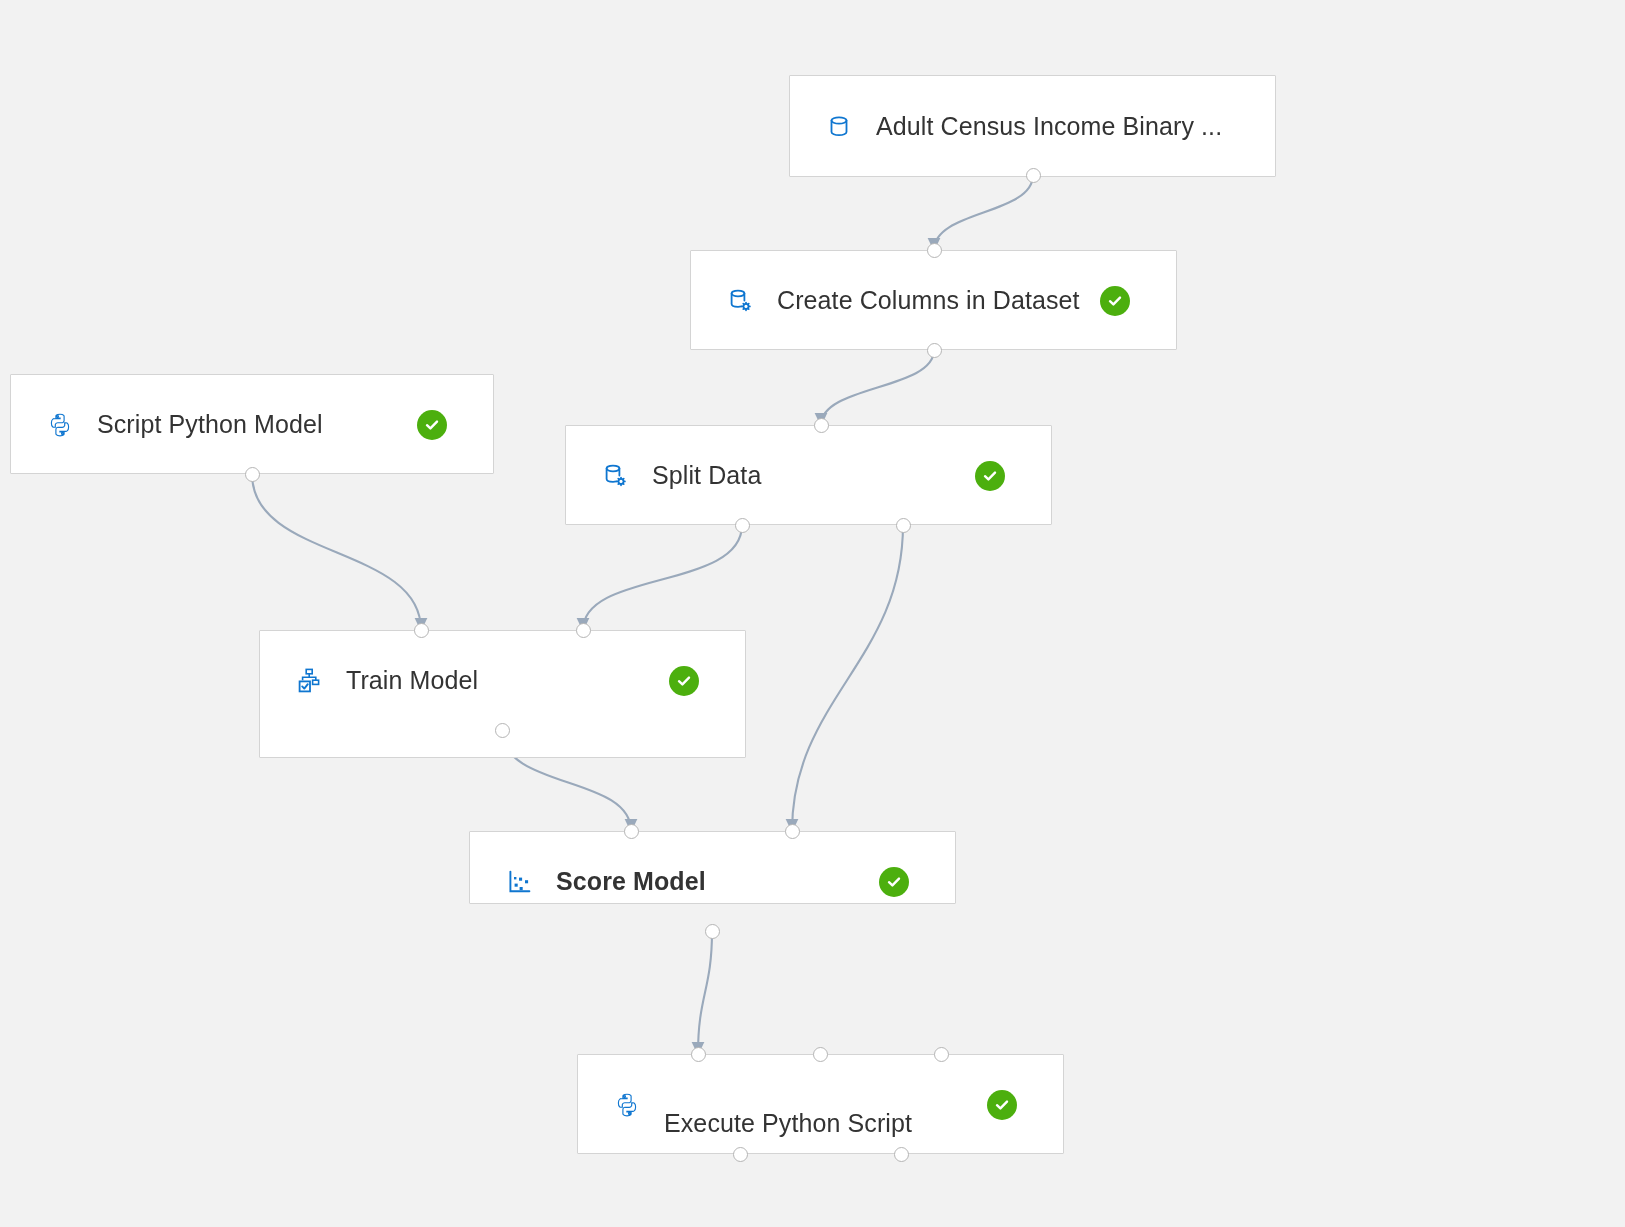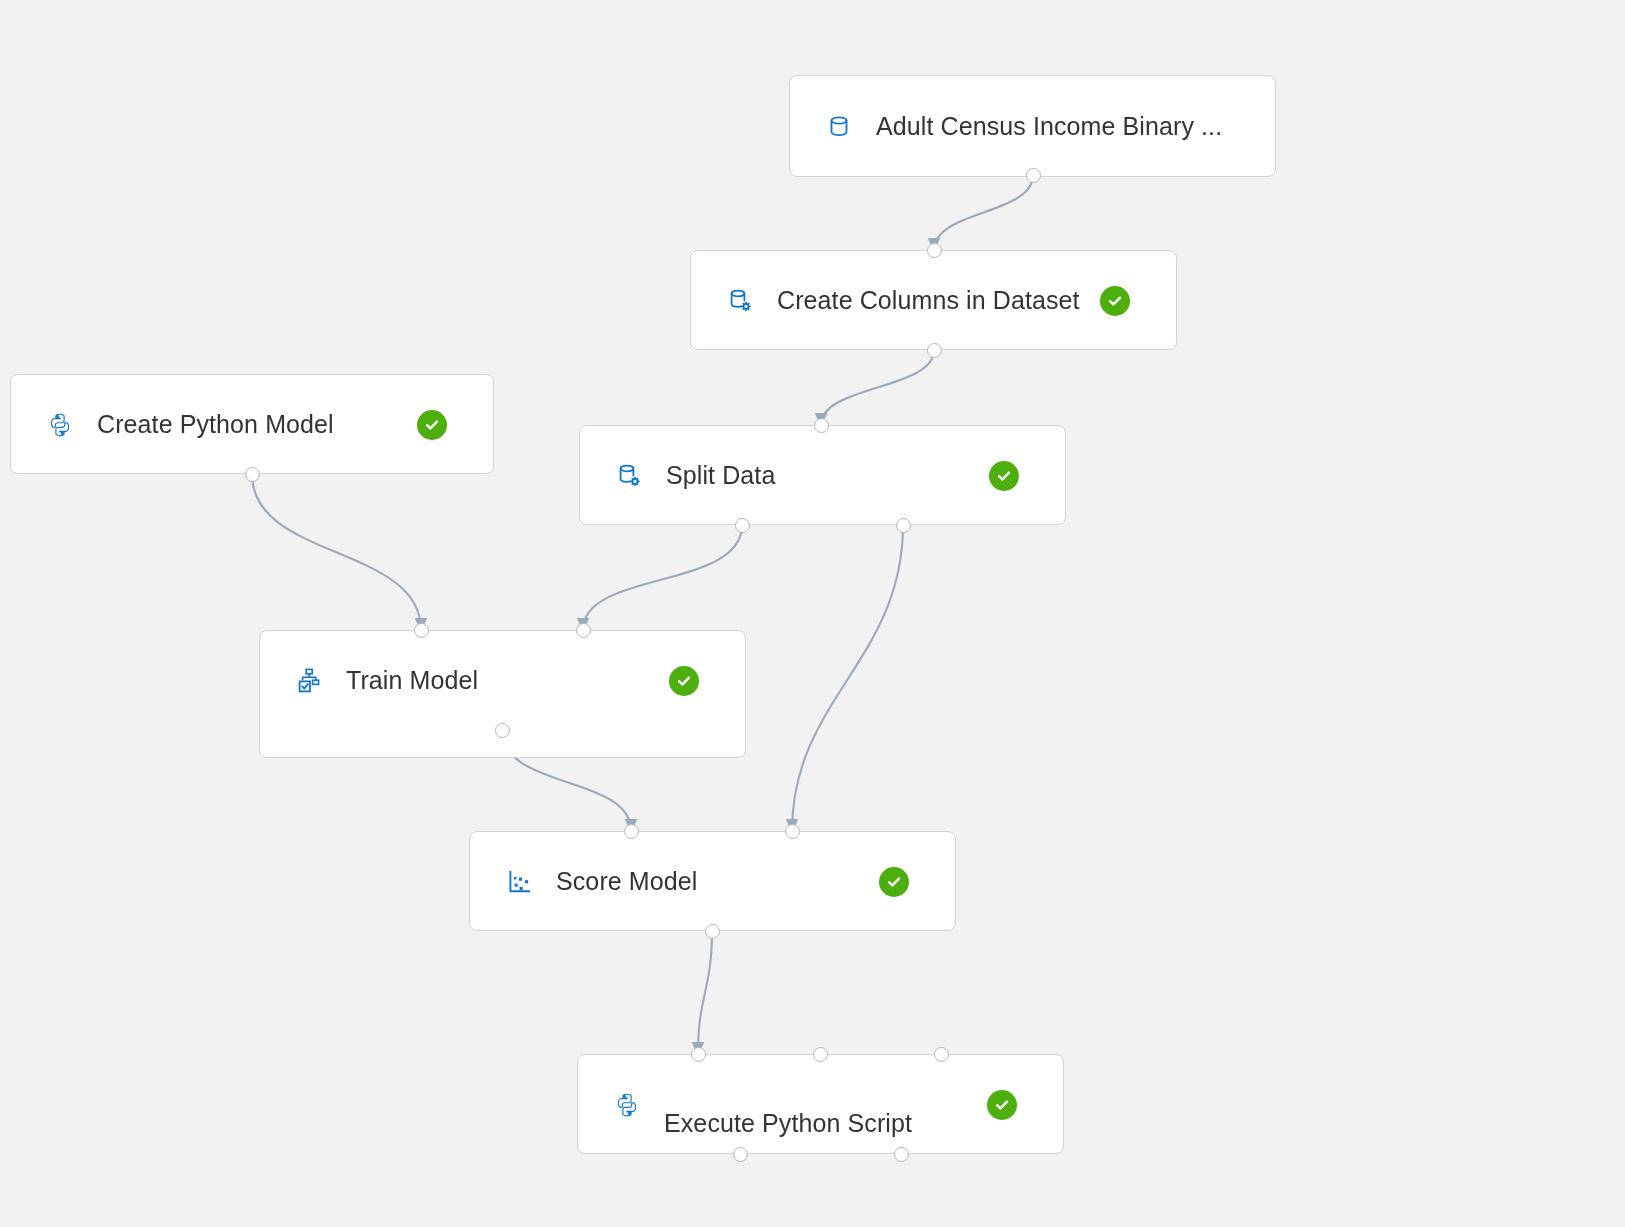--- a/index.html
+++ b/index.html
@@ -24,21 +24,21 @@
     left: 0;
     top: 0;
     width: 1625px;
     height: 1227px;
     pointer-events: none;
   }
   .node {
     position: absolute;
     background: #ffffff;
     border: 1px solid #d4d4d4;
-    border-radius: 8px;
+    border-radius: 1px;
     box-sizing: border-box;
     display: flex;
     align-items: center;
     box-shadow: 0 0 0 0 rgba(0,0,0,0);
   }
   .node-icon {
     position: absolute;
     display: flex;
     align-items: center;
     justify-content: center;
@@ -128,28 +128,28 @@
           </svg>
         </span>
       </div>
       <div class="node" style="left: 10px; top: 374px; width: 484px; height: 100px;">
         <span class="node-icon" style="left: 32px; top: 33px;">
           <svg width="32" height="32" viewBox="0 0 32 32" fill="none">
             <path d="M16 5.2 C11.6 5.2 11.9 7.1 11.9 7.1 L11.9 9.1 L16.1 9.1 L16.1 9.7 L10.2 9.7 C10.2 9.7 7.4 9.4 7.4 13.9 C7.4 18.4 9.8 18.2 9.8 18.2 L11.3 18.2 L11.3 16.1 C11.3 16.1 11.2 13.7 13.7 13.7 L17.8 13.7 C17.8 13.7 20.1 13.8 20.1 11.6 L20.1 7.5 C20.1 7.5 20.4 5.2 16 5.2 Z M13.7 6.5 C14.1 6.5 14.5 6.9 14.5 7.3 C14.5 7.8 14.1 8.1 13.7 8.1 C13.2 8.1 12.9 7.8 12.9 7.3 C12.9 6.9 13.2 6.5 13.7 6.5 Z" stroke="#0f76d0" stroke-width="1.15" fill="none"></path>
             <path d="M16 26.8 C20.4 26.8 20.1 24.9 20.1 24.9 L20.1 22.9 L15.9 22.9 L15.9 22.3 L21.8 22.3 C21.8 22.3 24.6 22.6 24.6 18.1 C24.6 13.6 22.2 13.8 22.2 13.8 L20.7 13.8 L20.7 15.9 C20.7 15.9 20.8 18.3 18.3 18.3 L14.2 18.3 C14.2 18.3 11.9 18.2 11.9 20.4 L11.9 24.5 C11.9 24.5 11.6 26.8 16 26.8 Z M18.3 25.5 C17.9 25.5 17.5 25.1 17.5 24.7 C17.5 24.2 17.9 23.9 18.3 23.9 C18.8 23.9 19.1 24.2 19.1 24.7 C19.1 25.1 18.8 25.5 18.3 25.5 Z" stroke="#0f76d0" stroke-width="1.15" fill="none"></path>
           </svg>
         </span>
-        <span class="node-title" style="left: 86px; top: 35px;">Create Python Model</span>
-        <span class="status-badge" style="background: rgb(76, 175, 14); right: 46px; top: 35px;">
-          <svg width="18" height="18" viewBox="0 0 18 18">
-            <path d="M4 9.2 L7.4 12.4 L14 5.6" stroke="#ffffff" stroke-width="2.4" fill="none" stroke-linecap="round" stroke-linejoin="round"></path>
-          </svg>
-        </span>
-      </div>
-      <div class="node" style="left: 579px; top: 425px; width: 487px; height: 100px;">
+        <span class="node-title" style="left: 86px; top: 35px;">Script Python Model</span>
+        <span class="status-badge" style="background: rgb(76, 175, 14); right: 46px; top: 35px;">
+          <svg width="18" height="18" viewBox="0 0 18 18">
+            <path d="M4 9.2 L7.4 12.4 L14 5.6" stroke="#ffffff" stroke-width="2.4" fill="none" stroke-linecap="round" stroke-linejoin="round"></path>
+          </svg>
+        </span>
+      </div>
+      <div class="node" style="left: 565px; top: 425px; width: 487px; height: 100px;">
         <span class="node-icon" style="left: 32px; top: 33px;">
           <svg width="32" height="32" viewBox="0 0 32 32" fill="none">
             <ellipse cx="14" cy="8.5" rx="6.4" ry="2.8" stroke="#0f76d0" stroke-width="1.8"></ellipse>
             <path d="M7.6 8.5 V19 C7.6 20.6 10.5 21.8 14 21.8 C15.3 21.8 16.5 21.65 17.5 21.4" stroke="#0f76d0" stroke-width="1.8" stroke-linecap="round"></path>
             <path d="M20.4 8.5 V15.6" stroke="#0f76d0" stroke-width="1.8" stroke-linecap="round"></path>
             <circle cx="22" cy="21.4" r="2.5" stroke="#0f76d0" stroke-width="1.7"></circle>
             <g stroke="#0f76d0" stroke-width="1.7" stroke-linecap="round">
               <path d="M22 17.5 V18.6"></path>
               <path d="M22 24.2 V25.3"></path>
               <path d="M18.1 21.4 H19.2"></path>
@@ -179,21 +179,21 @@
             <path d="M9.2 21.4 L11.3 23.6 L14.8 19.2" stroke="#0f76d0" stroke-width="1.9" stroke-linecap="round" stroke-linejoin="round" fill="none"></path>
           </svg>
         </span>
         <span class="node-title" style="left: 86px; top: 35px;">Train Model</span>
         <span class="status-badge" style="background: rgb(76, 175, 14); right: 46px; top: 35px;">
           <svg width="18" height="18" viewBox="0 0 18 18">
             <path d="M4 9.2 L7.4 12.4 L14 5.6" stroke="#ffffff" stroke-width="2.4" fill="none" stroke-linecap="round" stroke-linejoin="round"></path>
           </svg>
         </span>
       </div>
-      <div class="node" style="left: 469px; top: 831px; width: 487px; height: 100px;">
+      <div class="node" style="left: 469px; top: 831px; width: 487px; height: 73px; font-weight: bold;">
         <span class="node-icon" style="left: 32px; top: 33px;">
           <svg width="32" height="32" viewBox="0 0 32 32" fill="none">
             <path d="M7.4 5.6 V25.2 H26.4" stroke="#0f76d0" stroke-width="1.9" stroke-linecap="round"></path>
             <rect x="11.6" y="17.6" width="3.1" height="3.1" fill="#0f76d0"></rect>
             <rect x="16.6" y="21.0" width="3.1" height="3.1" fill="#0f76d0"></rect>
             <rect x="16.0" y="11.6" width="3.1" height="3.1" fill="#0f76d0"></rect>
             <rect x="22.0" y="14.2" width="3.1" height="3.1" fill="#0f76d0"></rect>
             <rect x="11.0" y="11.0" width="2.4" height="2.4" fill="#0f76d0"></rect>
           </svg>
         </span>

